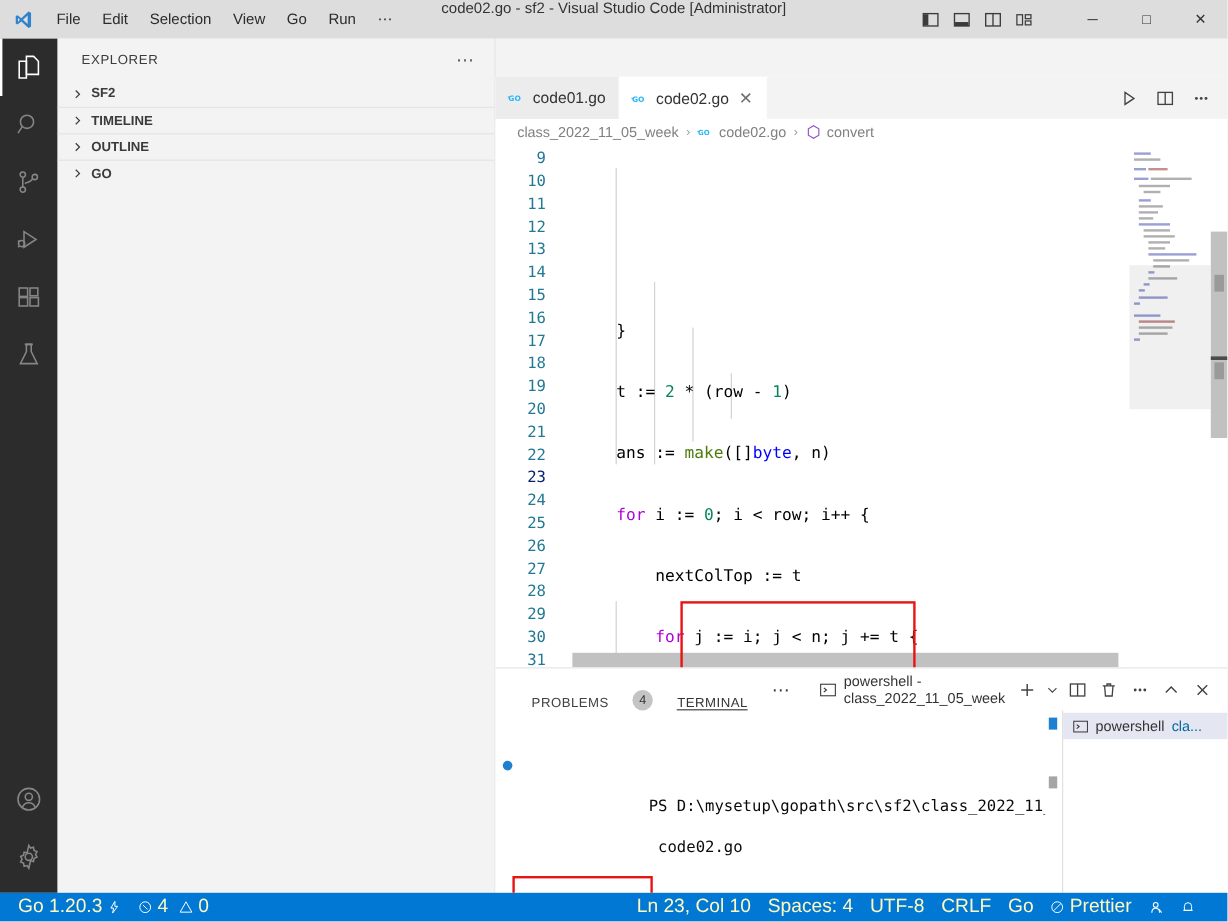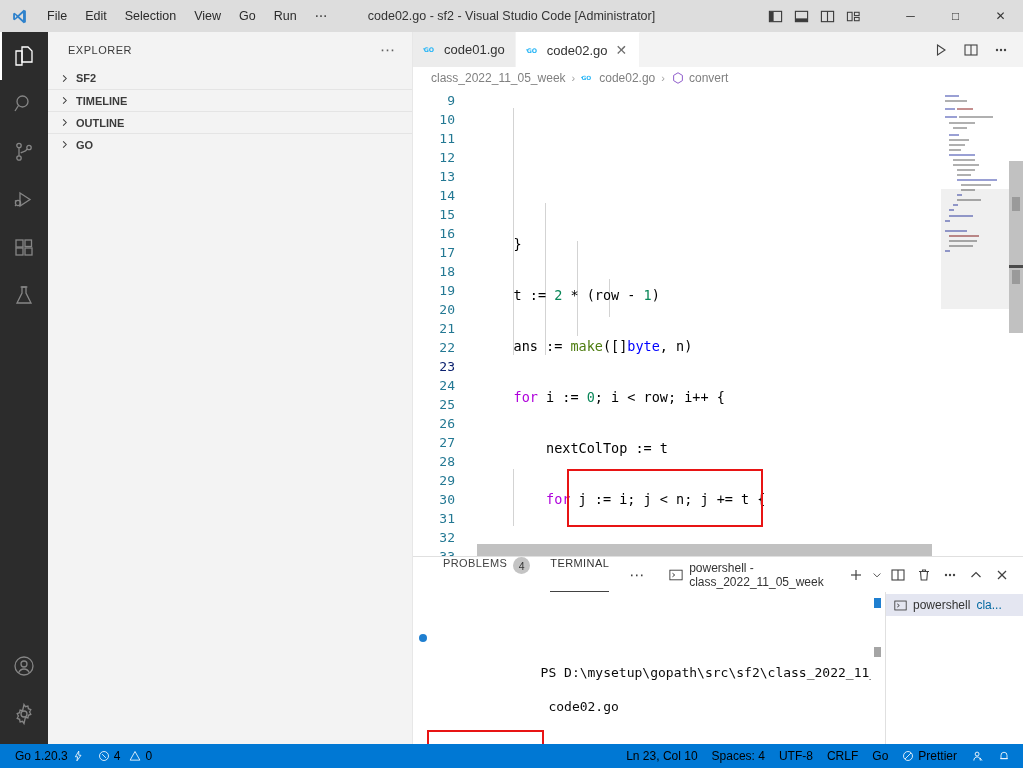--- a/index.html
+++ b/index.html
@@ -11,21 +11,21 @@
     font-size: 13px;
     color: #333333;
     -webkit-font-smoothing: antialiased;
   }
   .app { position: relative; width: 1023px; height: 768px; display: flex; flex-direction: column; }
 
   
   .titlebar {
     height: 32px; min-height: 32px;
     background: #dddddd;
-    display: flex; align-items: center;
+    display: flex; 
     font-size: 12px;
     position: relative;
     color: #333;
   }
   .tb-logo { width: 38px; display: flex; align-items: center; justify-content: center; }
   .tb-menu { display: flex; align-items: center; gap: 0; }
   .tb-menu-item {
     padding: 4px 9px; font-size: 12.5px; color: #2b2b2b; cursor: default;
     line-height: 18px;
   }
@@ -70,21 +70,21 @@
   .sb-section {
     height: 22px; display: flex; align-items: center; gap: 4px;
     padding-left: 8px; font-size: 11px; font-weight: bold; color: #3b3b3b;
     border-top: 1px solid #e4e4e4;
   }
   .sb-section.first { border-top: none; }
   .sb-section .chev { width: 16px; display: flex; align-items: center; justify-content: center; color: #3b3b3b; }
   .sb-rest { flex: 1; }
 
   
-  .editorarea { flex: 1; display: flex; flex-direction: column; min-width: 0; background: #ffffff; }
+  .editorarea { flex: 1; display: flex; flex-direction: column; min-width: 0; background: #ffffff; margin-top: 32px; }
 
   .tabsbar { height: 35px; min-height: 35px; background: #f3f3f3; display: flex; position: relative; }
   .tab {
     display: flex; align-items: center; gap: 6px;
     padding: 0 10px; height: 35px; font-size: 13px; color: #333333;
     background: #ececec; border-right: 1px solid #f3f3f3;
     min-width: 0;
   }
   .tab.active { background: #ffffff; color: #333333; border-top: 1px solid #ffffff; }
   .tab .tab-close { width: 16px; text-align: center; color: #6e6e6e; font-size: 14px; line-height: 1; }
@@ -145,21 +145,21 @@
   .v-marknav { position: absolute; left: 0; width: 14px; height: 3px; background: #4b4b4b; }
 
   .h-scroll-track { position: absolute; left: 64px; right: 82px; bottom: 0; height: 12px; }
   .h-thumb { position: absolute; left: 20px; height: 12px; background: #c1c1c1; }
 
   
   .panel { height: 188px; min-height: 188px; background: #ffffff; display: flex; flex-direction: column;
            border-top: 1px solid #e0e0e0; }
   .panel-header { height: 35px; min-height: 35px; display: flex; align-items: center; padding-left: 20px; gap: 0; }
   .p-tab { font-size: 11px; letter-spacing: 0.4px; text-transform: uppercase; color: #424242; padding: 0 10px;
-           height: 35px; display: flex; align-items: flex-start; gap: 6px; position: relative; }
+           height: 35px; display: flex; align-items: flex-end; gap: 20px; position: relative; }
   .p-tab.active { color: #333333; }
   .p-tab.active::after { content: ""; position: absolute; left: 10px; right: 10px; bottom: 0; height: 1px; background: #424242; }
   .p-badge { background: #c4c4c4; color: #333; border-radius: 9px; min-width: 17px; height: 17px;
              display: inline-flex; align-items: center; justify-content: center; font-size: 10.5px; padding: 0 5px; }
   .p-dots { color: #424242; font-size: 15px; letter-spacing: 1px; padding: 0 10px; }
   .p-termname { display: flex; align-items: center; gap: 6px; font-size: 12px; color: #333; margin-left: 14px; }
   .p-actions { margin-left: auto; display: flex; align-items: center; gap: 0; padding-right: 8px; }
   .p-act { width: 26px; height: 26px; display: flex; align-items: center; justify-content: center; color: #424242; }
 
   .panel-body { flex: 1; display: flex; min-height: 0; }
@@ -175,25 +175,25 @@
   .term-scroll { width: 14px; position: relative; }
   .ts-mark { position: absolute; left: 3px; width: 7px; height: 10px; background: #1f7fd0; }
   .ts-mark.grey { background: #a5a5a5; }
 
   .term-list { width: 138px; min-width: 138px; border-left: 1px solid #e0e0e0; padding-top: 2px; background: #ffffff; }
   .tl-item { height: 22px; display: flex; align-items: center; gap: 6px; padding: 0 8px;
              font-size: 12px; color: #333; background: #e4e6f1; }
 
   
   .statusbar {
-    height: 24px; min-height: 24px; background: #0078d4; color: #000000;
-    display: flex; align-items: center; font-size: 12px;
+    height: 24px; min-height: 24px; background: #0078d4; color: #fef9c3;
+    display: flex; align-items: center; font-size: 16px;
   }
   .sbar-left { display: flex; align-items: center; padding-left: 8px; gap: 0; }
-  .sbar-right { margin-left: auto; display: flex; align-items: center; padding-right: 6px; }
+  .sbar-right { margin-left: auto; display: flex; align-items: center; padding-right: 20px; }
   .sb-item { display: flex; align-items: center; gap: 4px; padding: 0 7px; height: 24px; line-height: 24px; white-space: nowrap; }
   svg { display: block; }
 </style>
 </head>
 <body>
 
 <div class="app">
 
   <div class="titlebar">
     <div class="tb-logo">

